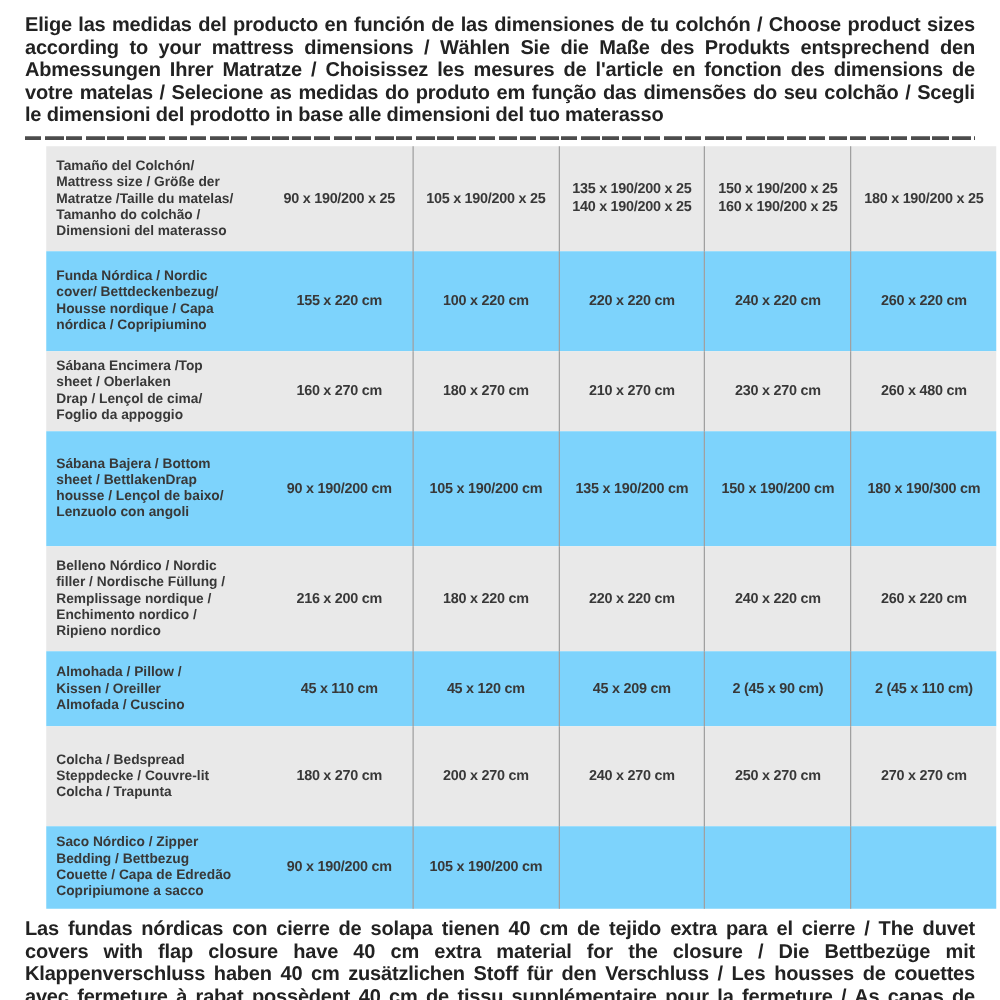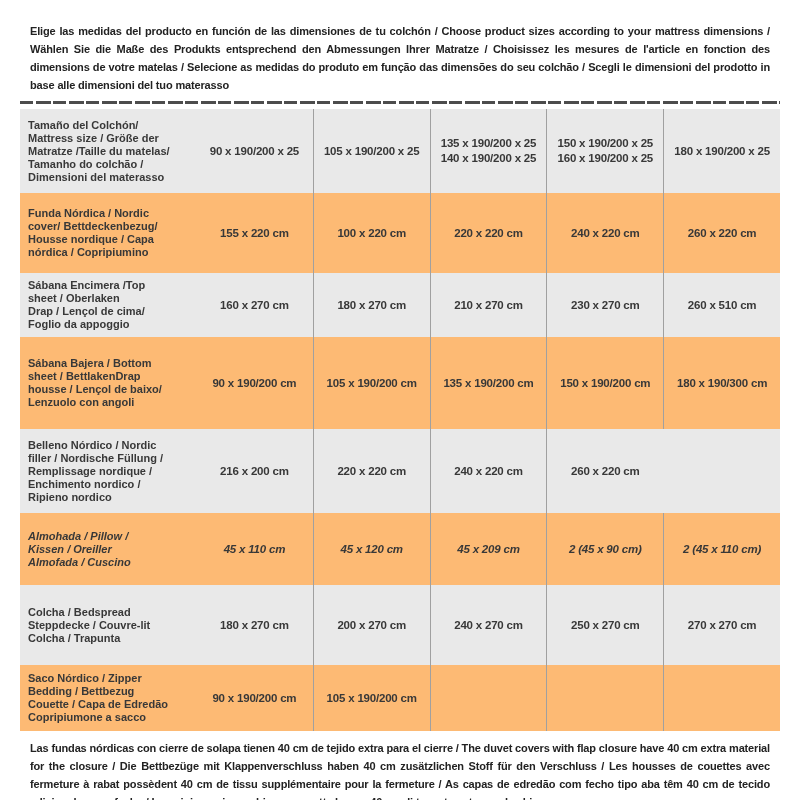--- a/index.html
+++ b/index.html
@@ -10,44 +10,44 @@
   }
   html,body{margin:0;padding:0;background:#ffffff;}
   body{
     width:800px;height:800px;
     font-family:"Liberation Sans",sans-serif;
     color:var(--text);
     overflow:hidden;
   }
   .page{padding:12px 20px 0 20px;}
   .para{
-    margin:10px;
+    margin:0;
     font-weight:bold;
-    font-size:11px;
+    font-size:16px;
     line-height:18px;
     letter-spacing:-0.15px;
     text-align:justify;
     color:#222222;
   }
   .para.header{margin-bottom:7px;}
   .para.footer{margin-top:8px;}
   .rule{
     height:3px;
     margin-bottom:5px;
     background:repeating-linear-gradient(90deg,
       var(--rule) 0 13px, transparent 13px 16px,
       var(--rule) 16px 31px, transparent 31px 33px);
   }
-  .table{width:760px;}
+  .table{width:760px;margin-left:17px;}
   .row{
     display:grid;
     grid-template-columns:176px repeat(5,1fr);
   }
   .row.gray{background:var(--row-alt);}
-  .row.white{background:#fdba74;}
+  .row.white{background:#7dd3fc;}
   .cell{
     display:flex;
     align-items:center;
   }
   .cell.label{
     font-weight:bold;
     font-size:11px;
     line-height:13px;
     padding:6px 4px 6px 8px;
     white-space:pre-line;
@@ -102,45 +102,46 @@
       </div>
       <div class="row gray" style="height: 64px;">
         <div class="cell label">Sábana Encimera /Top
 sheet / Oberlaken
 Drap / Lençol de cima/
 Foglio da appoggio</div>
         <div class="cell value first">160 x 270 cm</div>
         <div class="cell value">180 x 270 cm</div>
         <div class="cell value">210 x 270 cm</div>
         <div class="cell value">230 x 270 cm</div>
-        <div class="cell value">260 x 510 cm</div>
+        <div class="cell value">260 x 480 cm</div>
       </div>
       <div class="row white" style="height: 92px;">
         <div class="cell label">Sábana Bajera / Bottom
 sheet / BettlakenDrap
 housse / Lençol de baixo/
 Lenzuolo con angoli</div>
         <div class="cell value first">90 x 190/200 cm</div>
         <div class="cell value">105 x 190/200 cm</div>
         <div class="cell value">135 x 190/200 cm</div>
         <div class="cell value">150 x 190/200 cm</div>
         <div class="cell value">180 x 190/300 cm</div>
       </div>
       <div class="row gray" style="height: 84px;">
         <div class="cell label">Belleno Nórdico / Nordic
 filler / Nordische Füllung /
 Remplissage nordique /
 Enchimento nordico /
 Ripieno nordico</div>
         <div class="cell value first">216 x 200 cm</div>
+        <div class="cell value">180 x 220 cm</div>
         <div class="cell value">220 x 220 cm</div>
         <div class="cell value">240 x 220 cm</div>
         <div class="cell value">260 x 220 cm</div>
       </div>
-      <div class="row white" style="height: 72px; font-style: italic;">
+      <div class="row white" style="height: 60px;">
         <div class="cell label">Almohada  / Pillow /
 Kissen / Oreiller
 Almofada / Cuscino</div>
         <div class="cell value first">45 x 110 cm</div>
         <div class="cell value">45 x 120 cm</div>
         <div class="cell value">45 x 209 cm</div>
         <div class="cell value">2 (45 x 90 cm)</div>
         <div class="cell value">2 (45 x 110 cm)</div>
       </div>
       <div class="row gray" style="height: 80px;">

